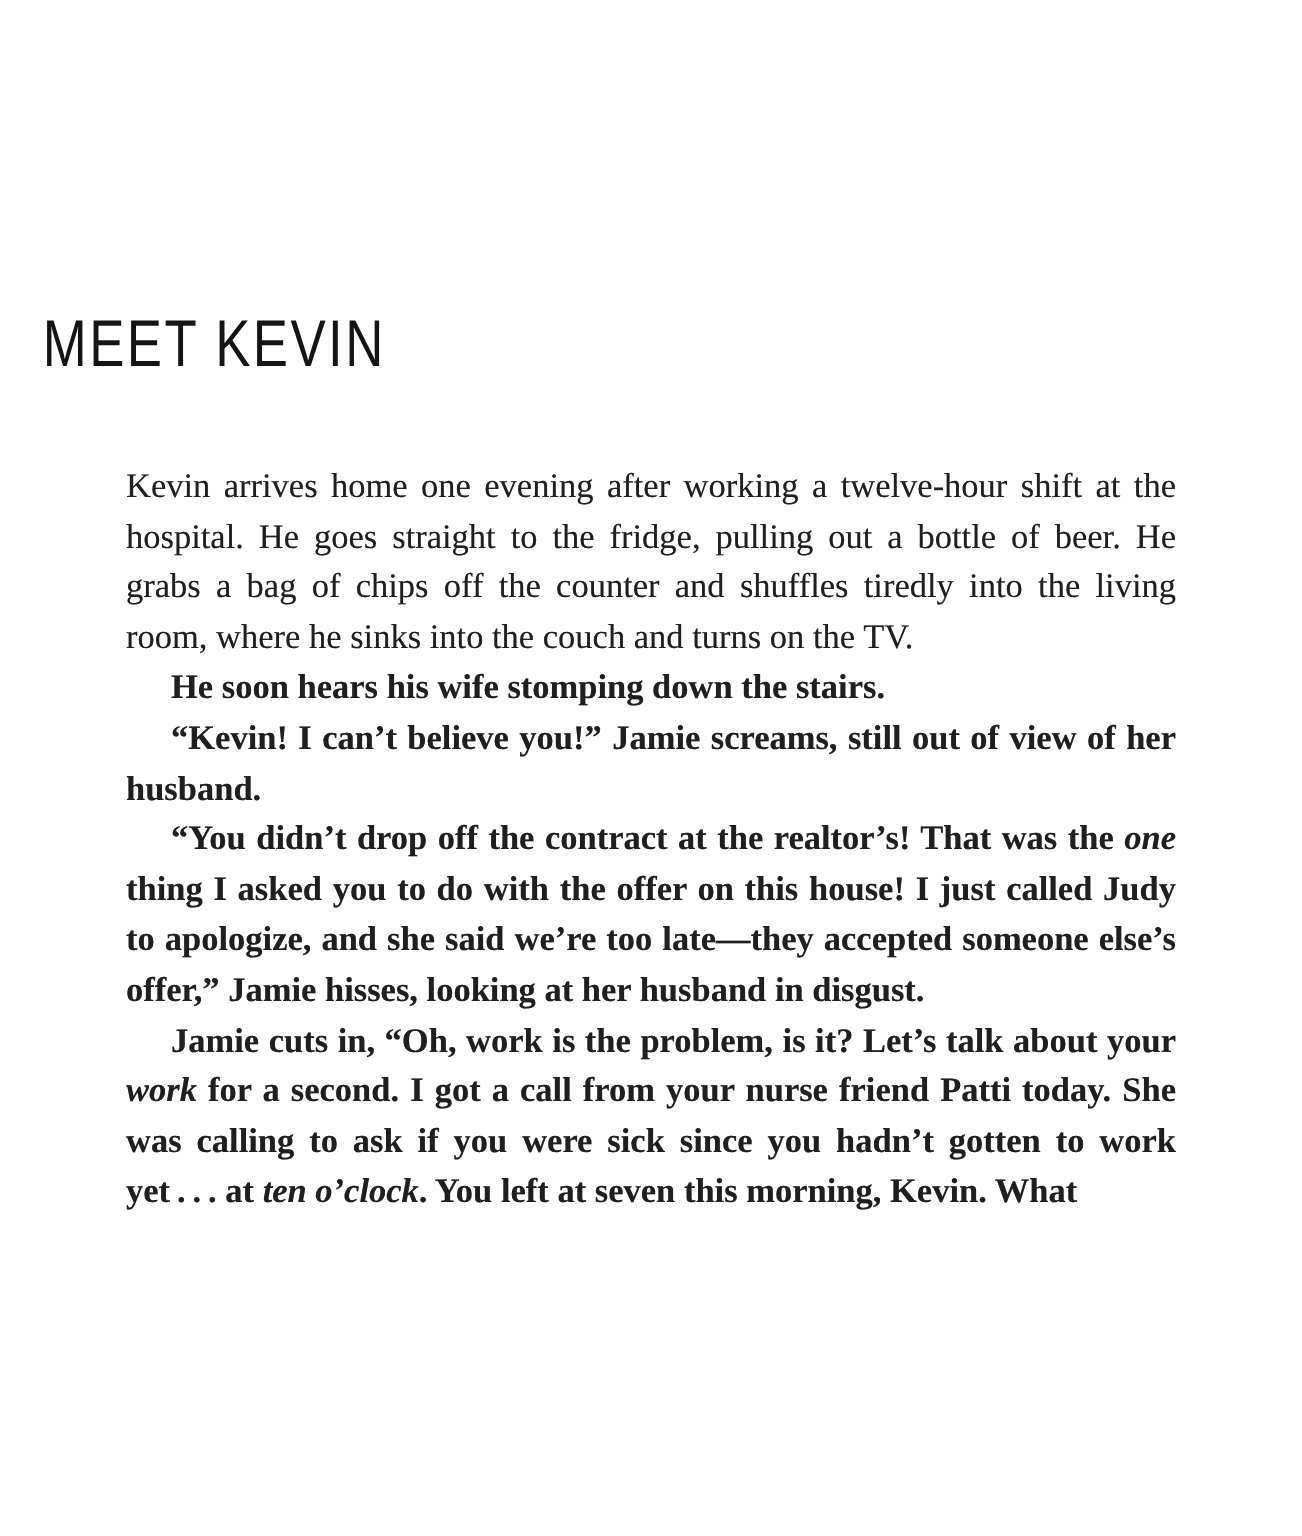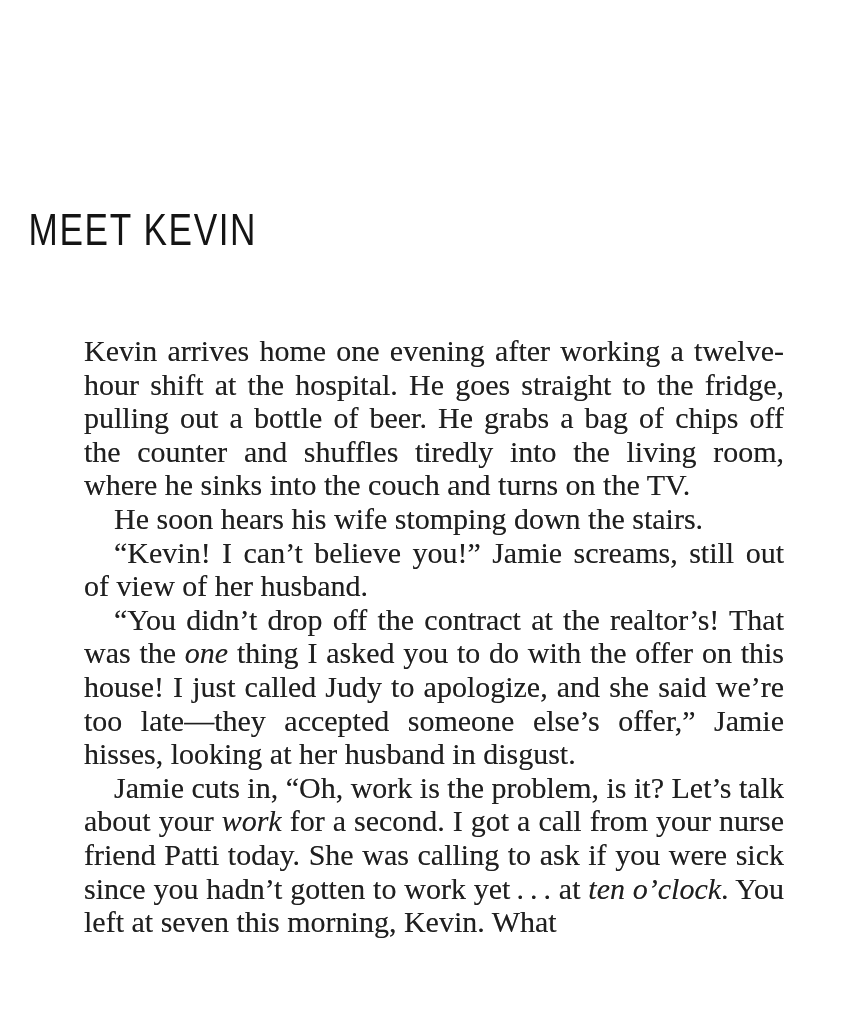--- a/index.html
+++ b/index.html
@@ -32,36 +32,37 @@
     font-size: 44px;
     line-height: 1;
     letter-spacing: 2px;
     color: #141414;
     transform: scaleX(0.8);
     transform-origin: center;
     white-space: nowrap;
   }
   .body-text {
     position: absolute;
-    top: 334px;
+    top: 307px;
     left: 84px;
     width: 700px;
     font-family: "Liberation Serif", serif;
-    font-size: 30px;
+    font-size: 23px;
     line-height: 33.6px;
     text-align: justify;
     color: #1f1f1f;
     text-shadow: 0 0 0.4px rgba(0,0,0,0.45);
   }
   .para {
     margin: 0;
     padding: 0;
   }
   .para.indent {
     text-indent: 30px;
+    font-weight: bold;
   }
   .para em {
     font-style: italic;
   }
 </style>
 </head>
 <body>
 
 <div class="page">
   <div class="title-wrap">

